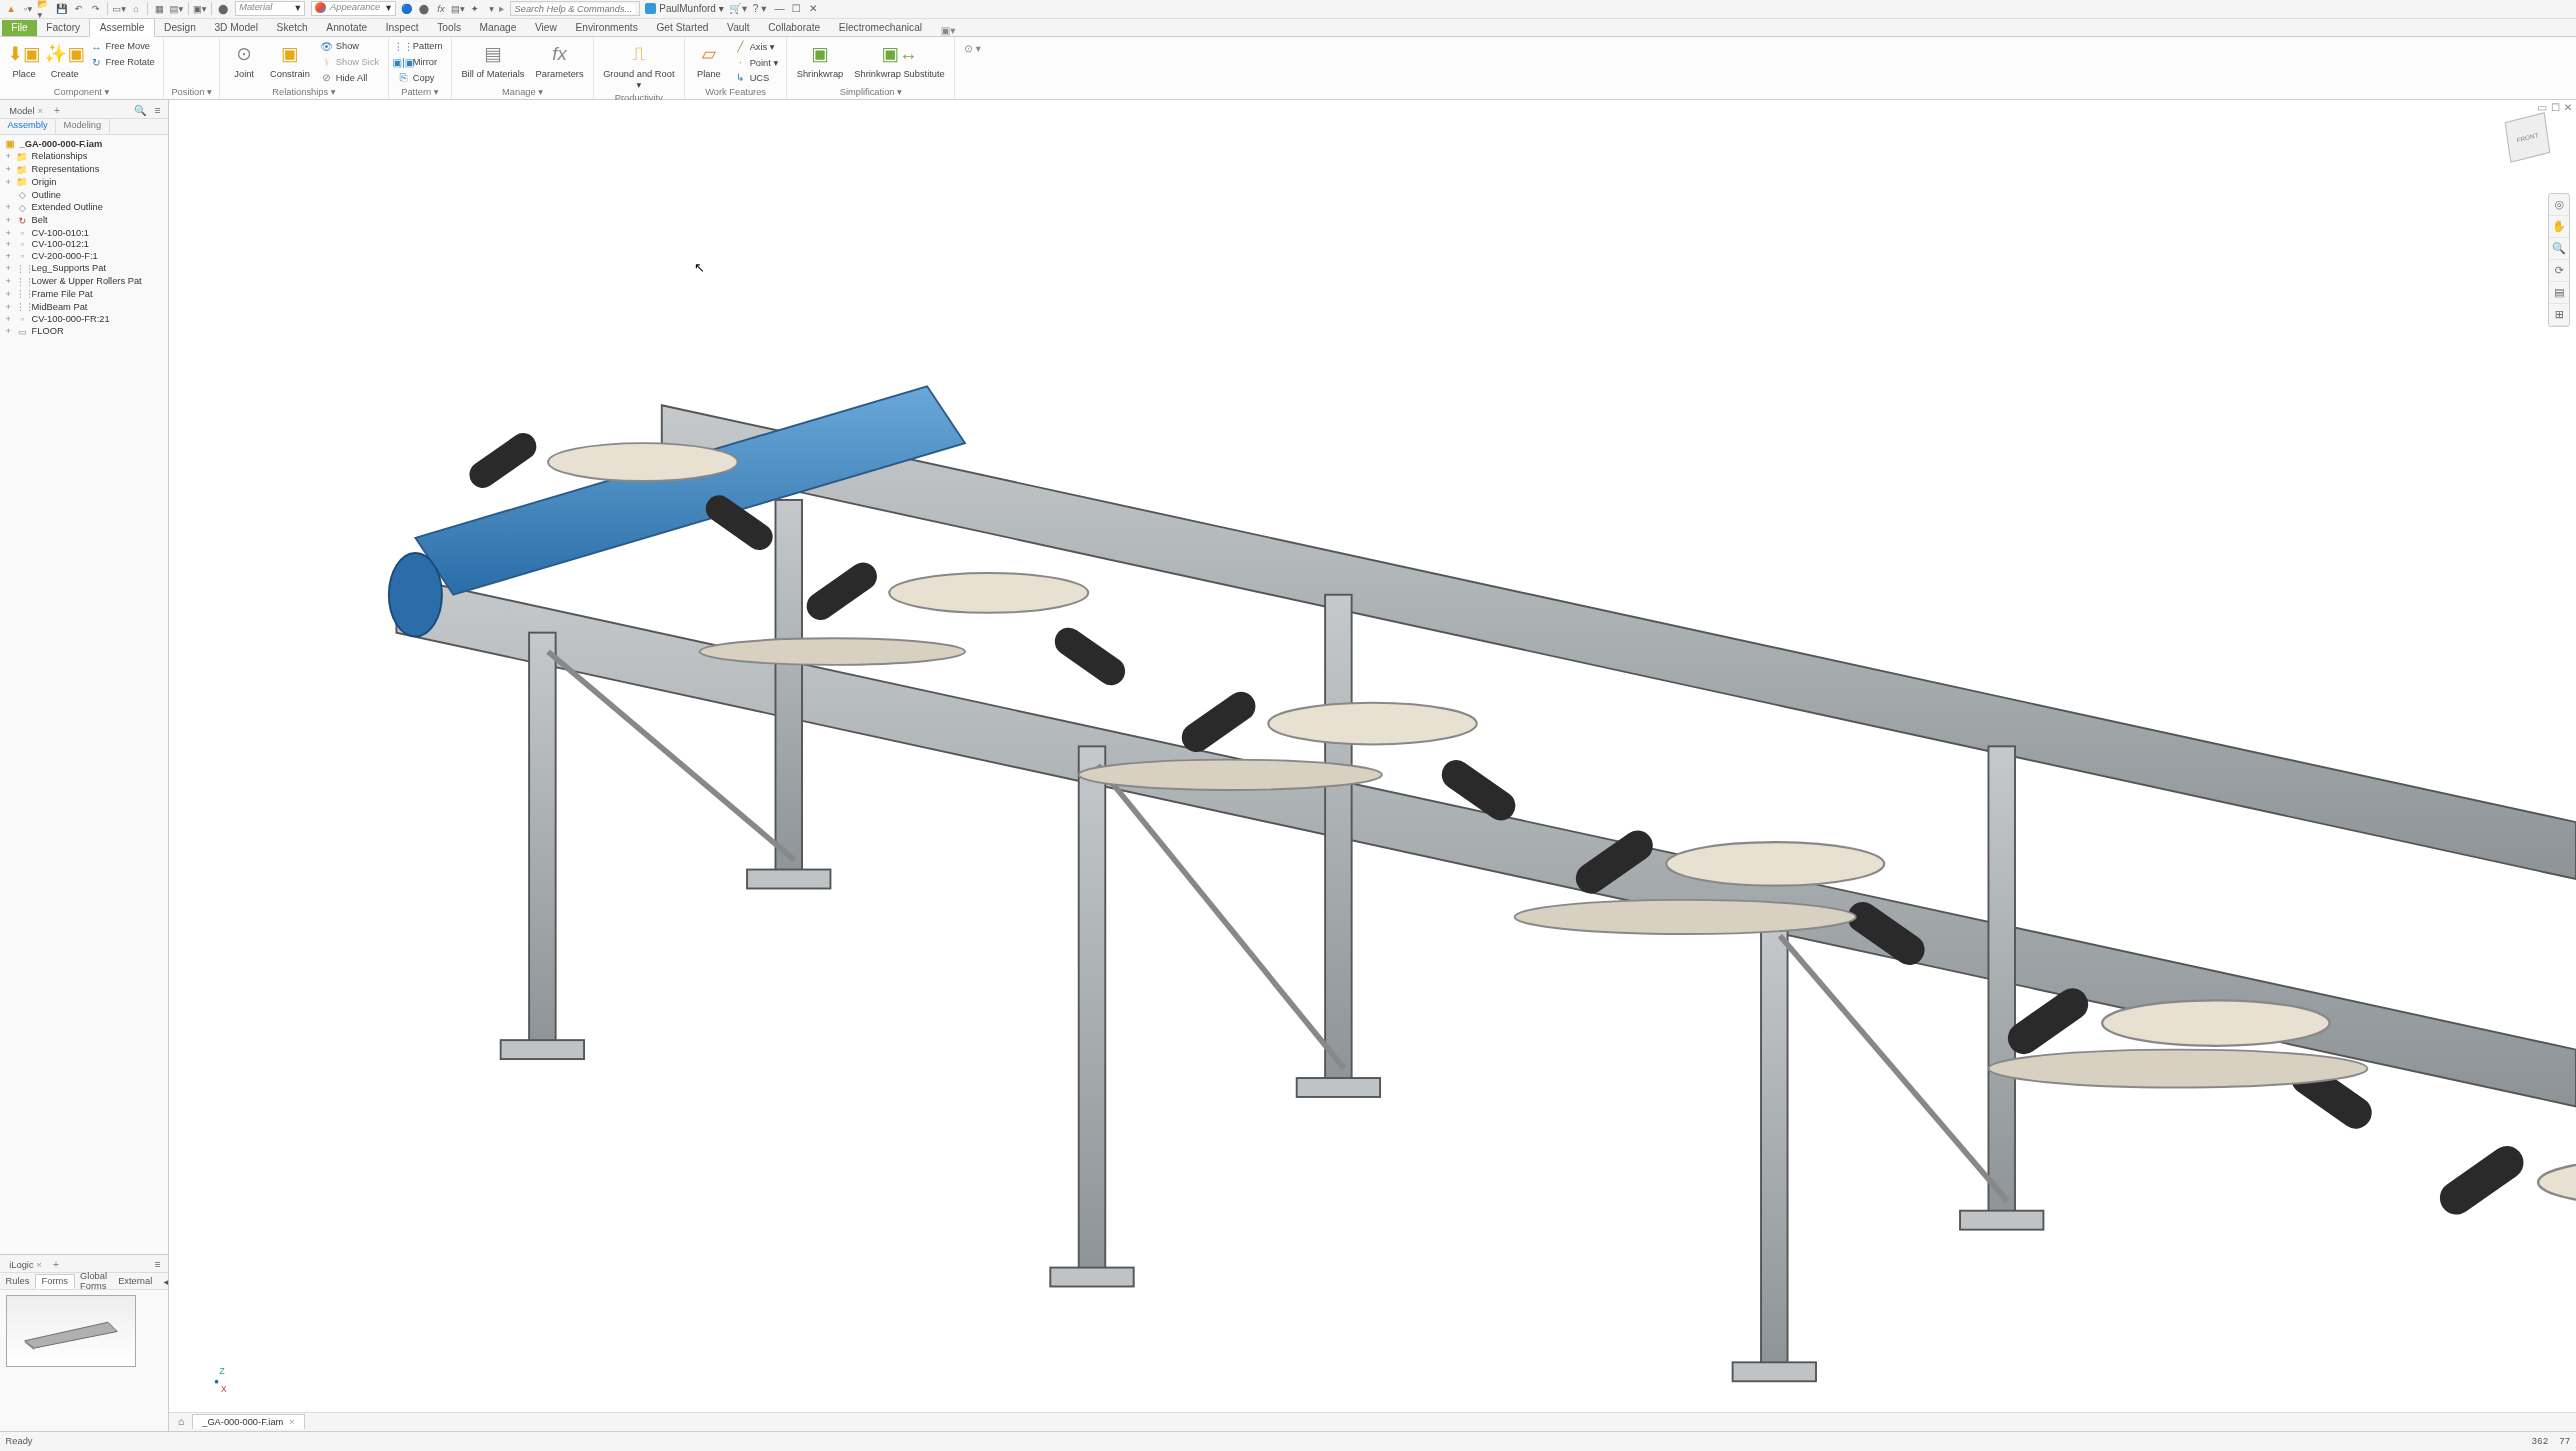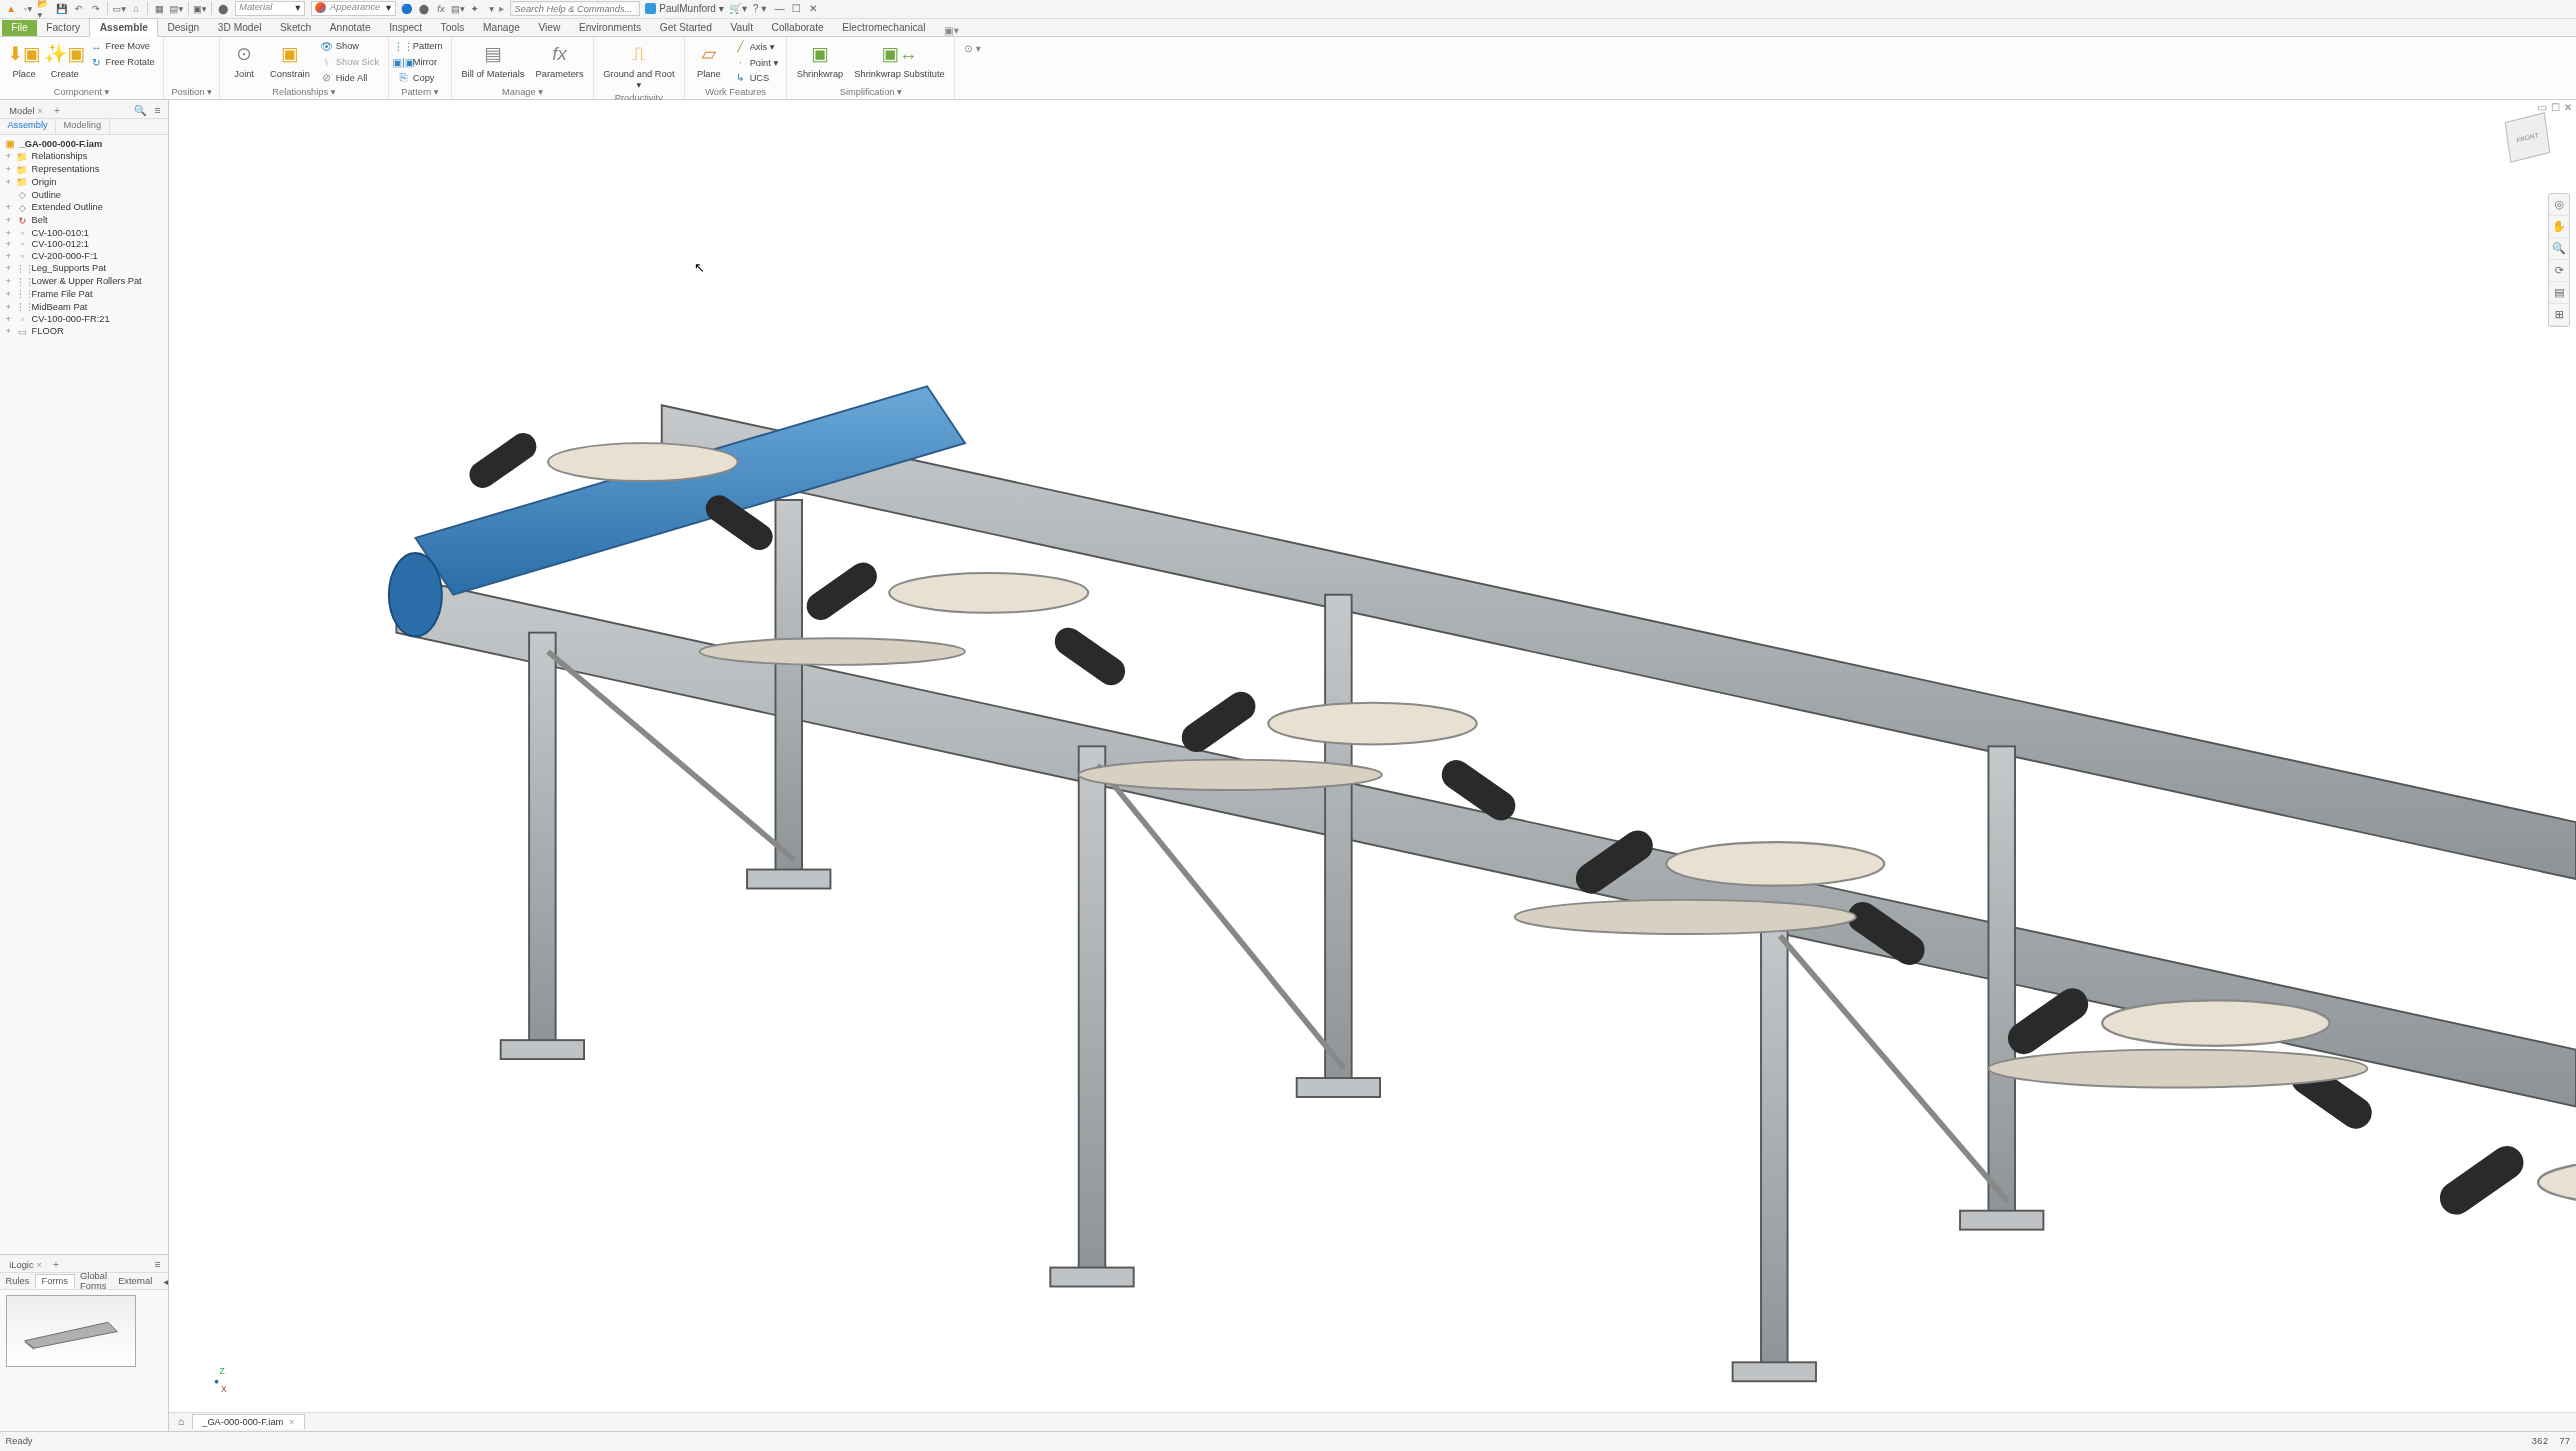--- a/index.html
+++ b/index.html
@@ -21,21 +21,21 @@
 .titlebar .search-box input { border: none; outline: none; font-size: 9.3px; width: 100%; font-style: italic; color: #888; }
 .titlebar .user { display: flex; align-items: center; gap: 2.8px; font-size: 10px; color: #555; }
 .titlebar .user .avatar { width: 11px; height: 11px; background: #3498db; border-radius: 1.9px; }
 .titlebar .win-controls { display: flex; gap: 1.9px; }
 .titlebar .win-controls span { width: 15px; text-align: center; cursor: pointer; color: #666; }
 
 
 .ribbon-tabs { height: 18.6px; background: #f5f5f5; display: flex; align-items: flex-end; padding-left: 1.9px; border-bottom: 0.9px solid #ccc; }
 .ribbon-tabs .tab { padding: 2.8px 9.3px; font-size: 10.2px; color: #555; cursor: pointer; }
 .ribbon-tabs .tab.file { background: #7cb342; color: #fff; }
-.ribbon-tabs .tab.active { background: #fff; border: 0.9px solid #ccc; border-bottom: 0.9px solid #fff; margin-bottom: -0.9px; font-weight: bold; }
+.ribbon-tabs .tab.active { background: #fff; border: 0.9px solid #ccc; border-bottom: 0.9px solid #fff; margin-bottom: -0.9px; }
 .ribbon-tabs .tab-extra { margin-left: 9.3px; display: flex; align-items: center; gap: 3.7px; }
 
 
 .ribbon { height: 63px; background: #fcfcfc; border-bottom: 0.9px solid #ccc; display: flex; }
 .ribbon .group { border-right: 0.9px solid #e5e5e5; padding: 1.9px 5.6px; display: flex; flex-direction: column; justify-content: space-between; }
 .ribbon .group .buttons { display: flex; gap: 3.7px; align-items: flex-start; flex: 1; }
 .ribbon .group .label { text-align: center; font-size: 9.3px; color: #777; padding-top: 0.9px; }
 .ribbon .bigbtn { display: flex; flex-direction: column; align-items: center; padding: 1.9px 3.7px; cursor: pointer; font-size: 9.3px; color: #444; min-width: 37px; }
 .ribbon .bigbtn .glyph { width: 26px; height: 26px; display: flex; align-items: center; justify-content: center; font-size: 18.6px; margin-bottom: 1.9px; }
 .ribbon .smallcol { display: flex; flex-direction: column; gap: 0.9px; }

